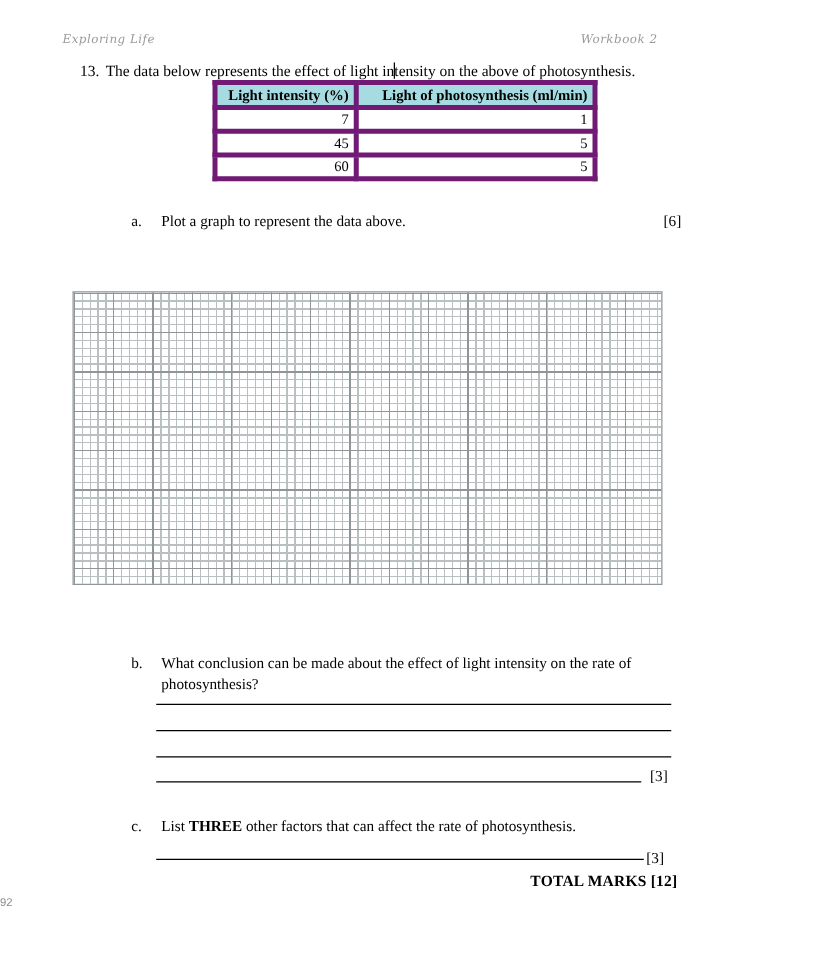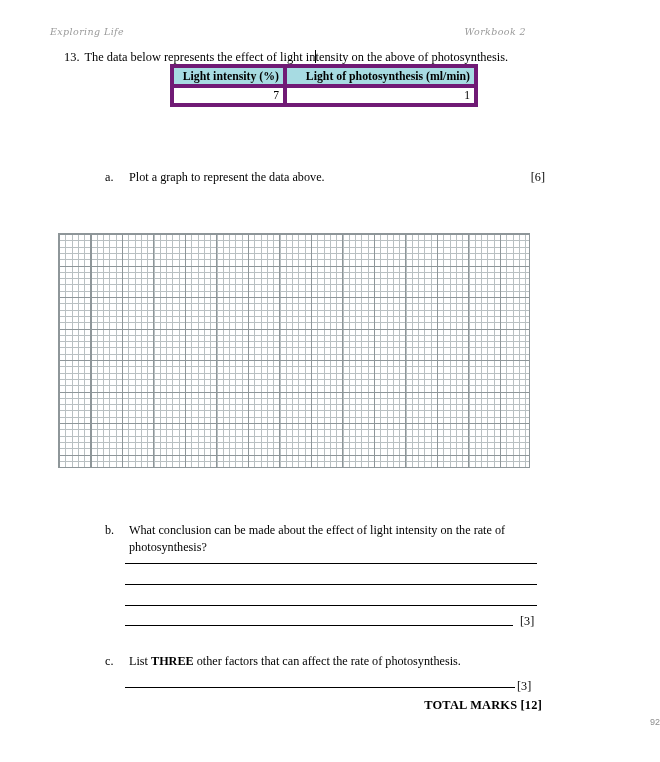--- a/index.html
+++ b/index.html
@@ -207,21 +207,21 @@
     letter-spacing: 0.2px;
     text-align: center;
   }
 
   
   .page-number {
     position: absolute;
     top: 717px;
     left: 0;
     width: 660px;
-    text-align: right;
+    text-align: left;
     font-family: "Liberation Sans", sans-serif;
     font-size: 9px;
     color: #8c8c8c;
   }
 </style>
 </head>
 <body>
 
 <div class="page-header">
   <div class="header-left">Exploring Life</div>
@@ -241,20 +241,28 @@
     <tr>
       <th>Light intensity (%)</th>
       <th>Light of photosynthesis (ml/min)</th>
     </tr>
   </thead>
   <tbody>
     <tr>
       <td>7</td>
       <td>1</td>
     </tr>
+    <tr>
+      <td>45</td>
+      <td>5</td>
+    </tr>
+    <tr>
+      <td>60</td>
+      <td>5</td>
+    </tr>
   </tbody>
 </table>
 
 <div class="part-a">
   <span class="part-label">a.</span>
   <span class="part-text">Plot a graph to represent the data above.</span>
   <span class="marks-right">[6]</span>
 </div>
 
 <div class="graph-paper"></div>

